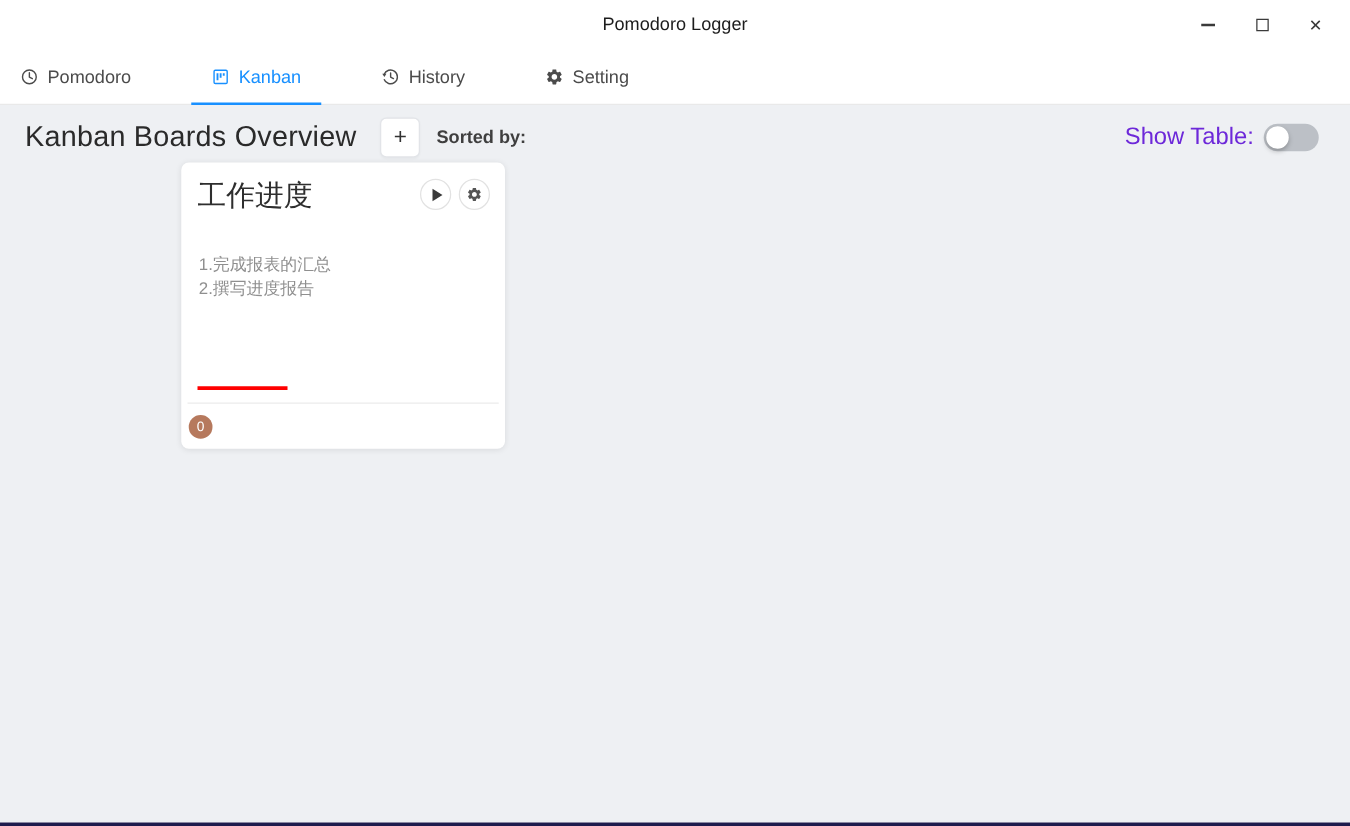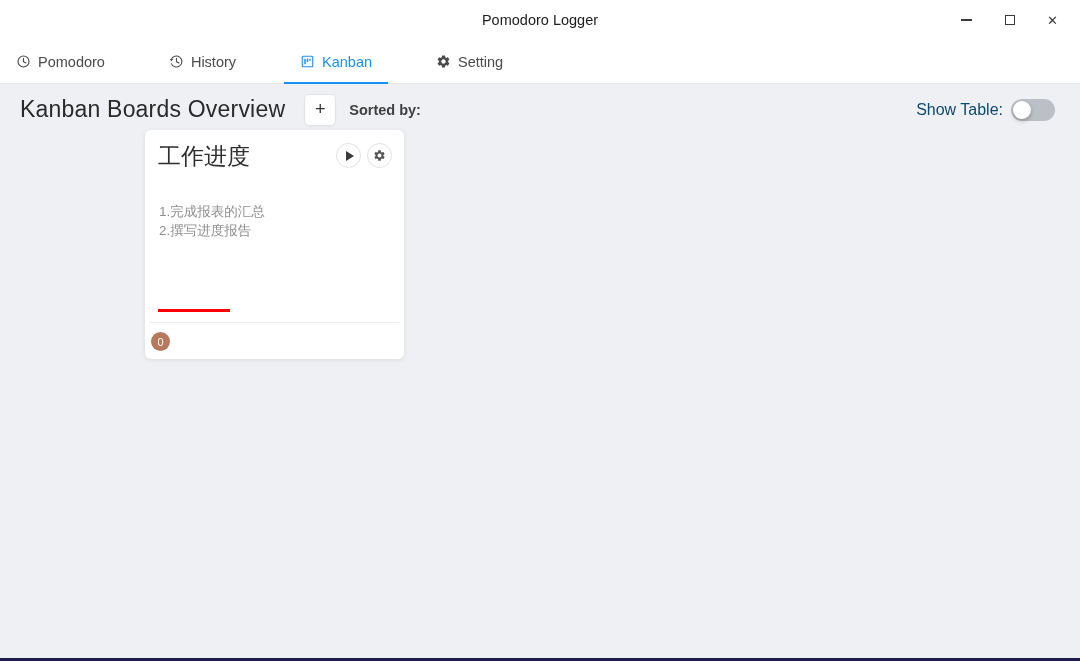--- a/index.html
+++ b/index.html
@@ -34,21 +34,21 @@
   .page-title { font-size: 23px; color: #2a2a2a; letter-spacing: 0.2px; font-weight: 400; }
   .add-btn { width: 32px; height: 32px; background: #fff; border: 1px solid #e2e4e8; border-radius: 5px;
              font-size: 18px; color: #333; margin-left: 19px; display: flex; align-items: center;
              justify-content: center; cursor: pointer; box-shadow: 0 1px 2px rgba(0,0,0,0.04); }
   .sorted-label { font-weight: bold; font-size: 14.5px; color: #3f3f3f; margin-left: 13px; }
   .select { width: 134px; height: 31px; background: #fff; border: 1px solid #e3e5e9; border-radius: 4px;
             display: flex; align-items: center; justify-content: space-between; padding: 0 11px;
             margin-left: 10px; color: #555; font-size: 14.5px; cursor: pointer; }
   .select svg { width: 11px; height: 7px; display: block; }
   .spacer { flex: 1; }
-  .show-table-label { font-size: 16px; color: #0c4a6e; margin-right: 8px; }
+  .show-table-label { font-size: 19px; color: #6d28d9; margin-right: 8px; }
   .switch { width: 44px; height: 22px; border-radius: 11px; background: #bcc0c6;
             position: relative; cursor: pointer; border: none; }
   .switch-knob { position: absolute; left: 2px; top: 2px; width: 18px; height: 18px;
                  border-radius: 50%; background: #fff; box-shadow: 0 2px 4px rgba(0,0,0,0.25); }
 
   
   .board-card { position: absolute; left: 145px; top: 46px; width: 259px; height: 229px;
                 background: #fff; border-radius: 6px; box-shadow: 0 1px 5px rgba(0,0,0,0.09); }
   .card-header { display: flex; align-items: flex-start; justify-content: space-between;
                  padding: 12px 12px 0 13px; }
@@ -89,36 +89,36 @@
 </div>
 
 <div class="navbar">
   <div class="tab">
     <svg viewBox="0 0 24 24" fill="none" stroke="currentColor" stroke-width="1.8">
       <circle cx="12" cy="12" r="8.8"></circle>
       <polyline points="12,6.8 12,12.4 15.8,14.3" stroke-linecap="round" stroke-linejoin="round"></polyline>
     </svg>
     <span>Pomodoro</span>
   </div>
-  <div class="tab">
-    <svg viewBox="0 0 24 24" fill="none" stroke="currentColor" stroke-width="1.8">
-      <path d="M3.6 9 A 8.8 8.8 0 1 1 3.6 15"></path>
-      <path d="M1.3 8.1 L6.6 8.1 L4 12 Z" fill="currentColor" stroke="none"></path>
-      <polyline points="12,7 12,12.4 15.6,14.2" stroke-linecap="round" stroke-linejoin="round"></polyline>
-    </svg>
-    <span>History</span>
-  </div>
   <div class="tab active">
     <svg viewBox="0 0 24 24" fill="none" stroke="currentColor" stroke-width="1.8">
       <rect x="3.6" y="3.6" width="16.8" height="16.8" rx="1.6"></rect>
       <line x1="8" y1="7.4" x2="8" y2="16.2" stroke-width="2.4"></line>
       <line x1="12" y1="7.4" x2="12" y2="13" stroke-width="2.4"></line>
       <line x1="16" y1="7.4" x2="16" y2="10.6" stroke-width="2.4"></line>
     </svg>
     <span>Kanban</span>
+  </div>
+  <div class="tab">
+    <svg viewBox="0 0 24 24" fill="none" stroke="currentColor" stroke-width="1.8">
+      <path d="M3.6 9 A 8.8 8.8 0 1 1 3.6 15"></path>
+      <path d="M1.3 8.1 L6.6 8.1 L4 12 Z" fill="currentColor" stroke="none"></path>
+      <polyline points="12,7 12,12.4 15.6,14.2" stroke-linecap="round" stroke-linejoin="round"></polyline>
+    </svg>
+    <span>History</span>
   </div>
   <div class="tab">
     <svg viewBox="0 0 24 24" fill="currentColor">
       <path d="M19.14 12.94c.04-.3.06-.61.06-.94 0-.32-.02-.64-.07-.94l2.03-1.58c.18-.14.23-.41.12-.61l-1.92-3.32c-.12-.22-.37-.29-.59-.22l-2.39.96c-.5-.38-1.03-.7-1.62-.94l-.36-2.54c-.04-.24-.24-.41-.48-.41h-3.84c-.24 0-.43.17-.47.41l-.36 2.54c-.59.24-1.13.57-1.62.94l-2.39-.96c-.22-.08-.47 0-.59.22L2.74 8.87c-.12.21-.08.47.12.61l2.03 1.58c-.05.3-.09.63-.09.94s.02.64.07.94l-2.03 1.58c-.18.14-.23.41-.12.61l1.92 3.32c.12.22.37.29.59.22l2.39-.96c.5.38 1.03.7 1.62.94l.36 2.54c.05.24.24.41.48.41h3.84c.24 0 .44-.17.47-.41l.36-2.54c.59-.24 1.13-.56 1.62-.94l2.39.96c.22.08.47 0 .59-.22l1.92-3.32c.12-.22.07-.47-.12-.61l-2.01-1.58zM12 15.6c-1.98 0-3.6-1.62-3.6-3.6s1.62-3.6 3.6-3.6 3.6 1.62 3.6 3.6-1.62 3.6-3.6 3.6z"></path>
     </svg>
     <span>Setting</span>
   </div>
 </div>
 
 <div class="content">

